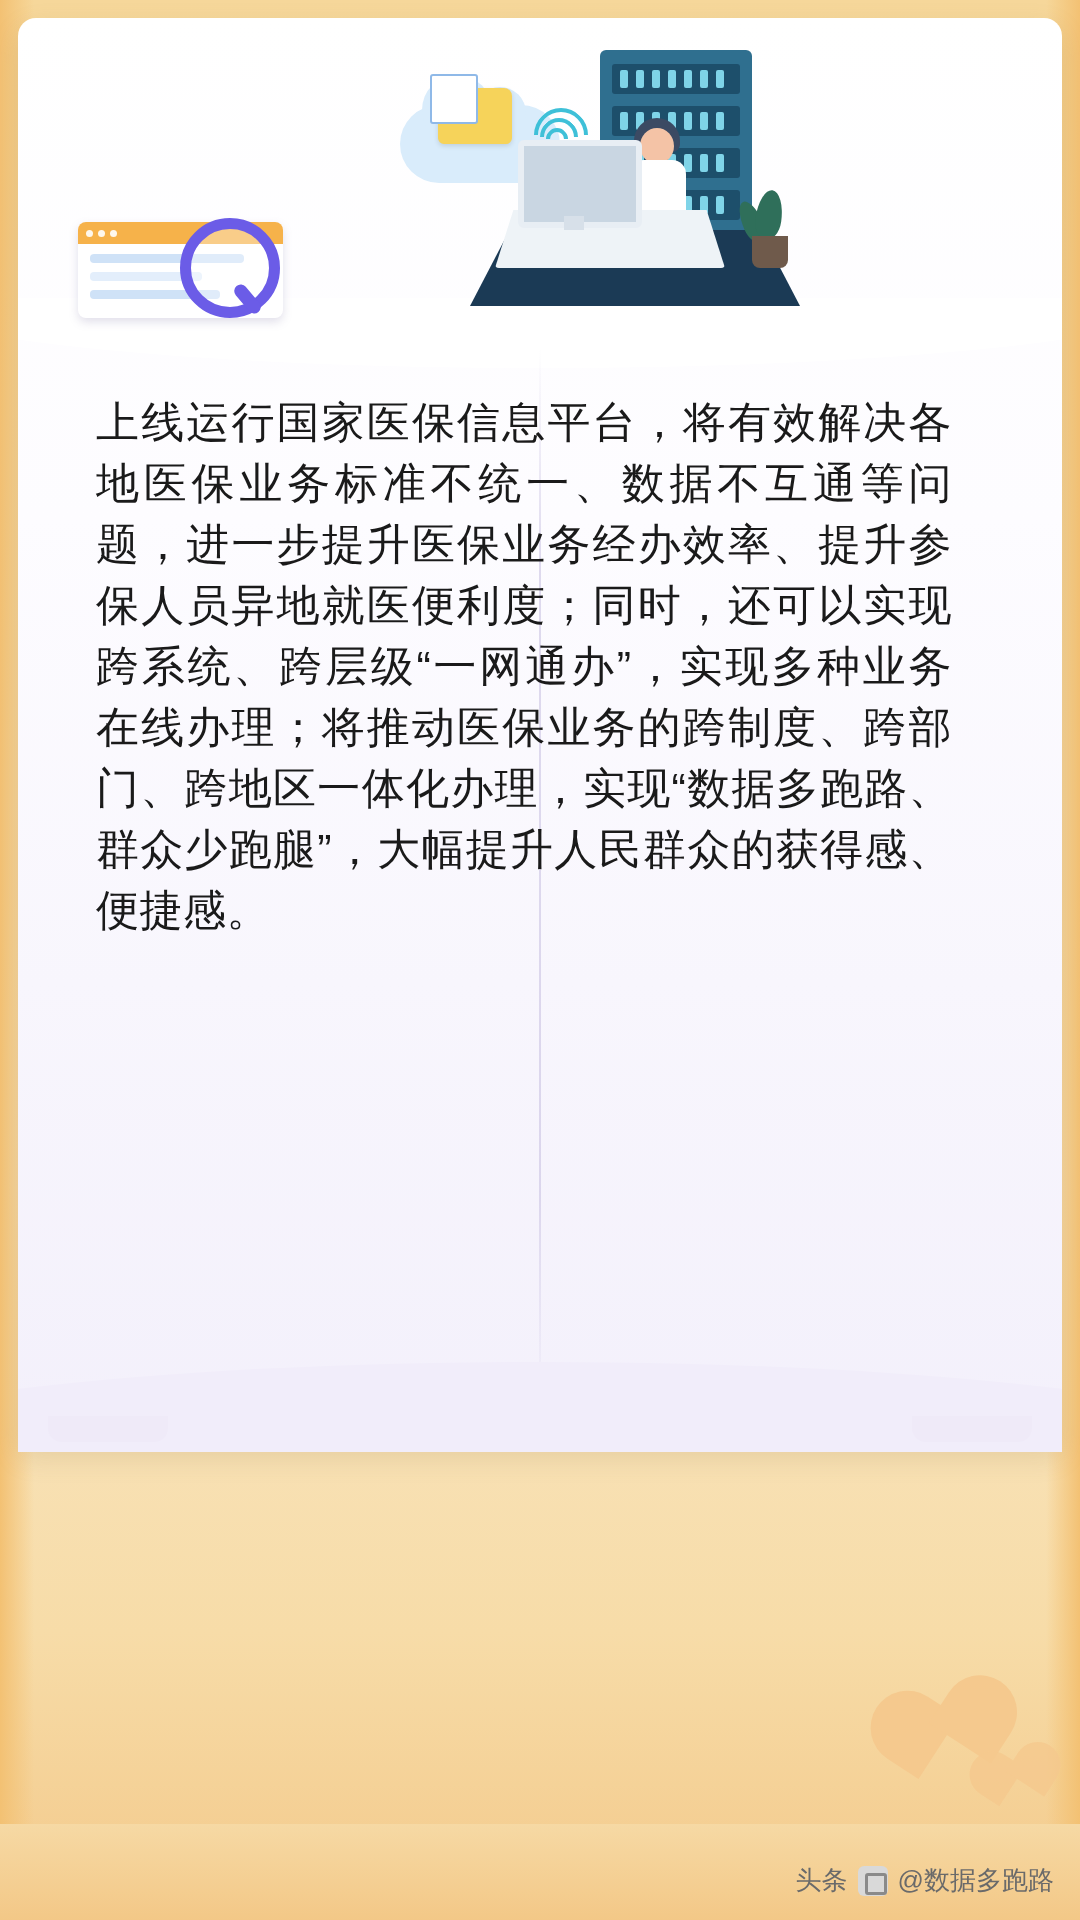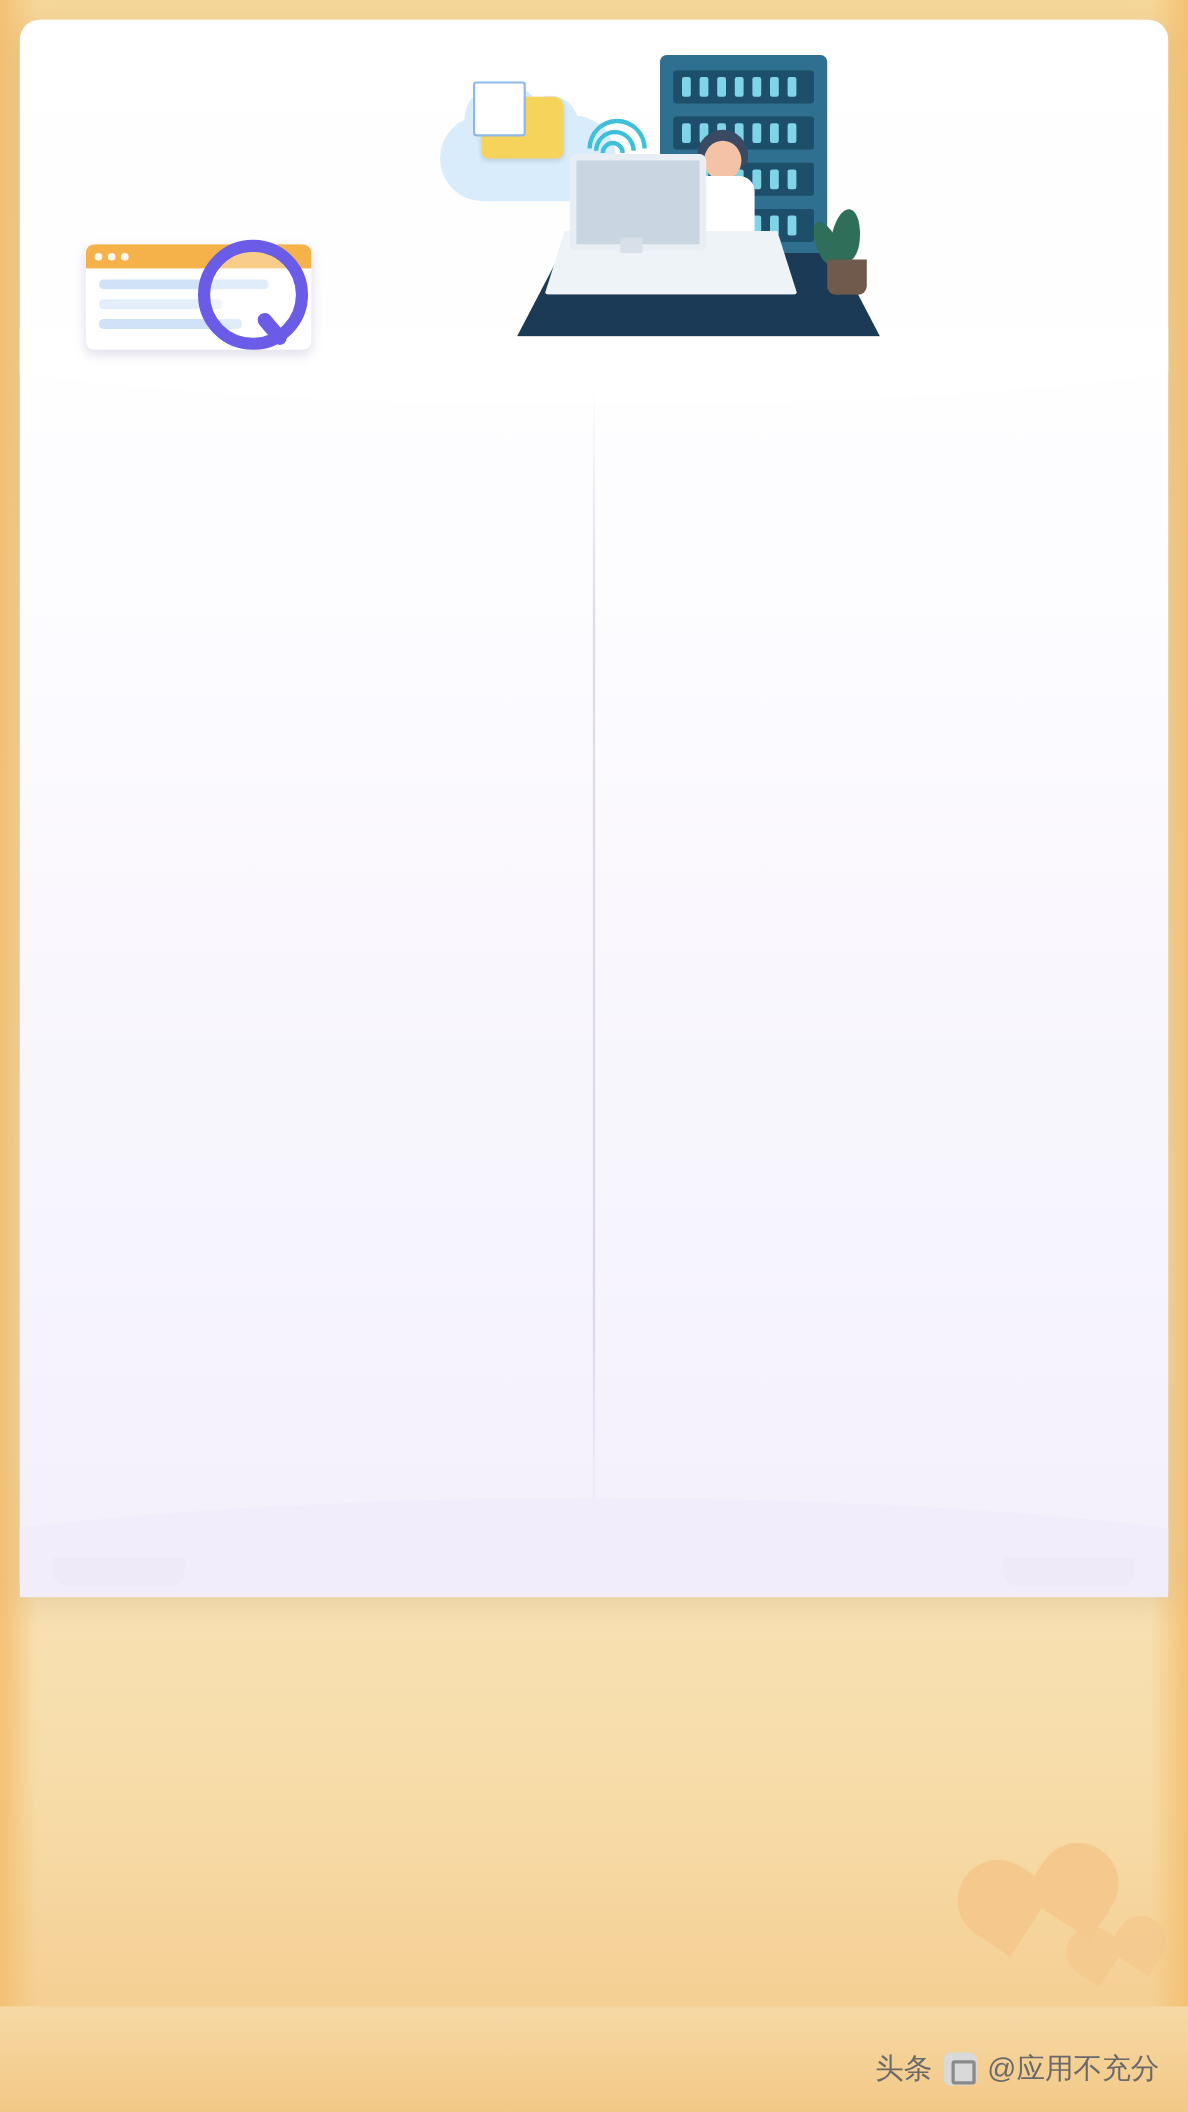--- a/index.html
+++ b/index.html
@@ -388,23 +388,24 @@
     <div class="desk-base"></div>
     <div class="desk-top"></div>
     <div class="monitor"></div>
     <div class="monitor-stand"></div>
     <div class="plant-leaf l2"></div>
     <div class="plant-leaf"></div>
     <div class="plant-pot"></div>
   </div>
 
   <div class="text-wrap">
+    <p class="para">上线运行国家医保信息平台，将有效解决各地医保业务标准不统一、数据不互通等问题，进一步提升医保业务经办效率、提升参保人员异地就医便利度；同时，还可以实现跨系统、跨层级“一网通办”，实现多种业务在线办理；将推动医保业务的跨制度、跨部门、跨地区一体化办理，实现“数据多跑路、群众少跑腿”，大幅提升人民群众的获得感、便捷感。</p>
   </div>
 
   <div class="bottom-band"></div>
 
   <div class="watermark">
     <span>头条</span>
     <span class="wm-logo"></span>
-    <span>@应用不充分</span>
+    <span>@数据多跑路</span>
   </div>
 
 </div>
 
 </body></html>

